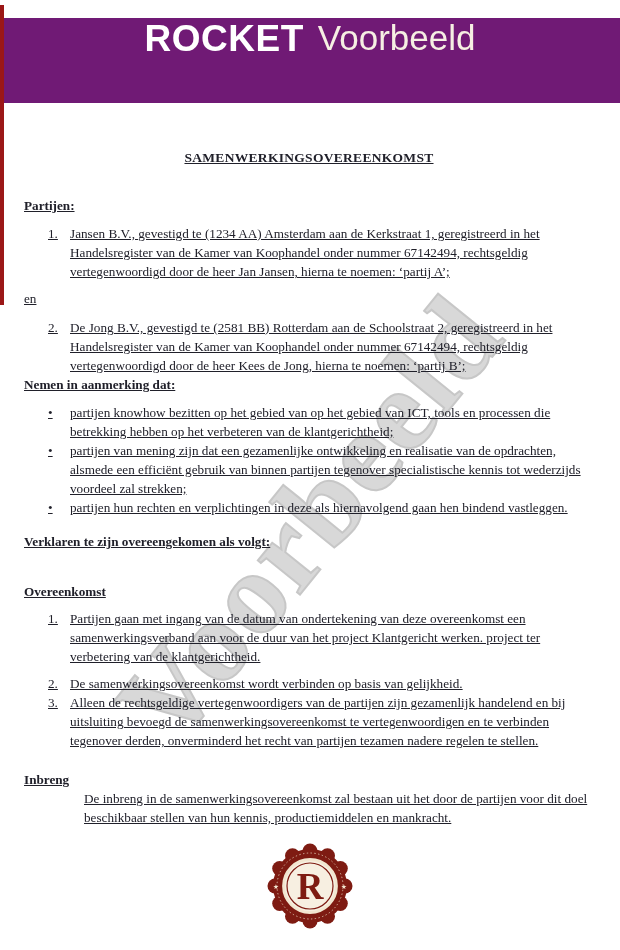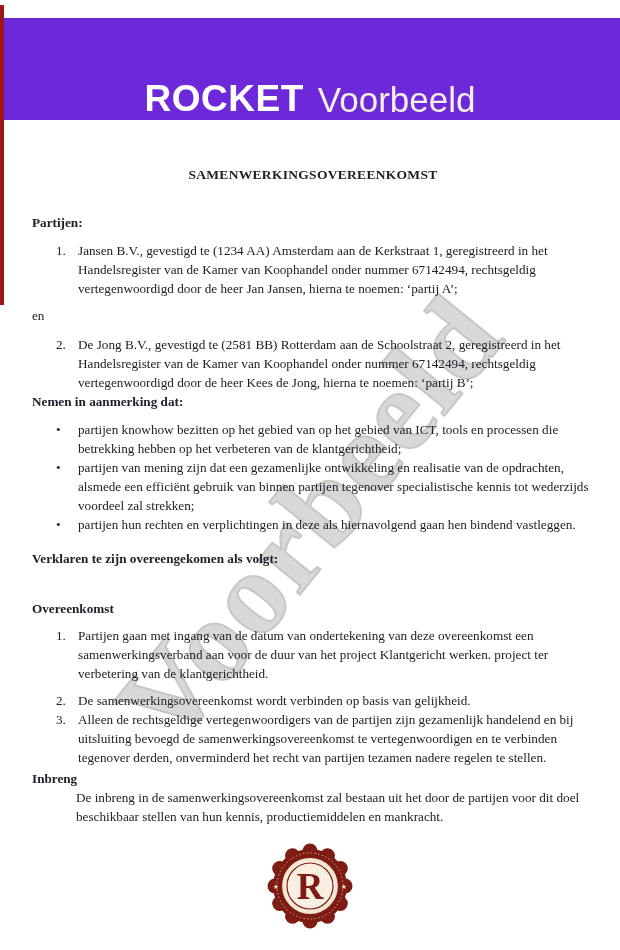--- a/index.html
+++ b/index.html
@@ -7,55 +7,55 @@
     position:relative; width:620px; height:950px; background:#ffffff;
     overflow:hidden; font-family:"Liberation Serif", serif; color:#20202a;
   }
   
   .edge-line {
     position:absolute; left:0; top:5px; width:4px; height:300px;
     background:#9b1717; z-index:3;
   }
   
   .banner {
-    position:relative; z-index:2; margin-top:18px; height:102px;
-    background:#6d28d9; display:flex; align-items:flex-end; justify-content:center;
+    position:relative; z-index:2; margin-top:18px; height:85px;
+    background:#701a75; display:flex; align-items:flex-start; justify-content:center;
     font-family:"Liberation Sans", sans-serif; white-space:nowrap;
   }
   .brand-bold  { font-size:37px; font-weight:700; color:#ffffff; letter-spacing:0.5px; }
   .brand-light { font-size:37px; font-weight:400; color:#f3e9d9; letter-spacing:2px; }
   .brand-mode  { font-size:35px; font-weight:400; color:#f6efe3; margin-left:14px; }
   
   .watermark {
     position:absolute; left:310px; top:520px; z-index:0;
     transform:translate(-50%,-50%) rotate(-51deg);
     font-family:"Liberation Serif", serif; font-weight:bold; font-size:118px;
     letter-spacing:2px; color:#d8d8d8; -webkit-text-stroke:2px #c7c7c7;
     white-space:nowrap; user-select:none;
   }
   
   .content {
-    position:relative; z-index:1; padding:0 26px 0 32px;
-    font-size:13.2px; line-height:19px;
+    position:relative; z-index:1; padding:0 26px 0 24px;
+    font-size:13.2px; line-height:19px;text-decoration:underline;
   }
   .doc-title { margin-top:45px; text-align:center; font-weight:bold; font-size:13.5px; letter-spacing:0.3px; }
   .heading { font-weight:bold; }
   .li { display:flex; }
   .marker { flex:none; width:22px; margin-left:24px; }
   .li-text { flex:1; }
   .connector { margin-left:0; }
-  .indent-para { margin-left:44px; }
+  .indent-para { margin-left:60px; }
   .mt-parties { margin-top:29px; }
   .mt9  { margin-top:9px; }
   .mt8  { margin-top:8px; }
   .mt10 { margin-top:10px; }
   .mt24 { }
   .mt15 { margin-top:15px; }
   .mt14 { margin-top:31px; }
-  .mt5  { margin-top:2px; }
+  .mt5  { margin-top:20px; }
   .mt0  { margin-top:0; }
   
   .seal { position:absolute; left:266px; top:842px; z-index:2; }
 </style>
 </head>
 <body>
 
 <div class="page">
 
   <div class="edge-line"></div>

